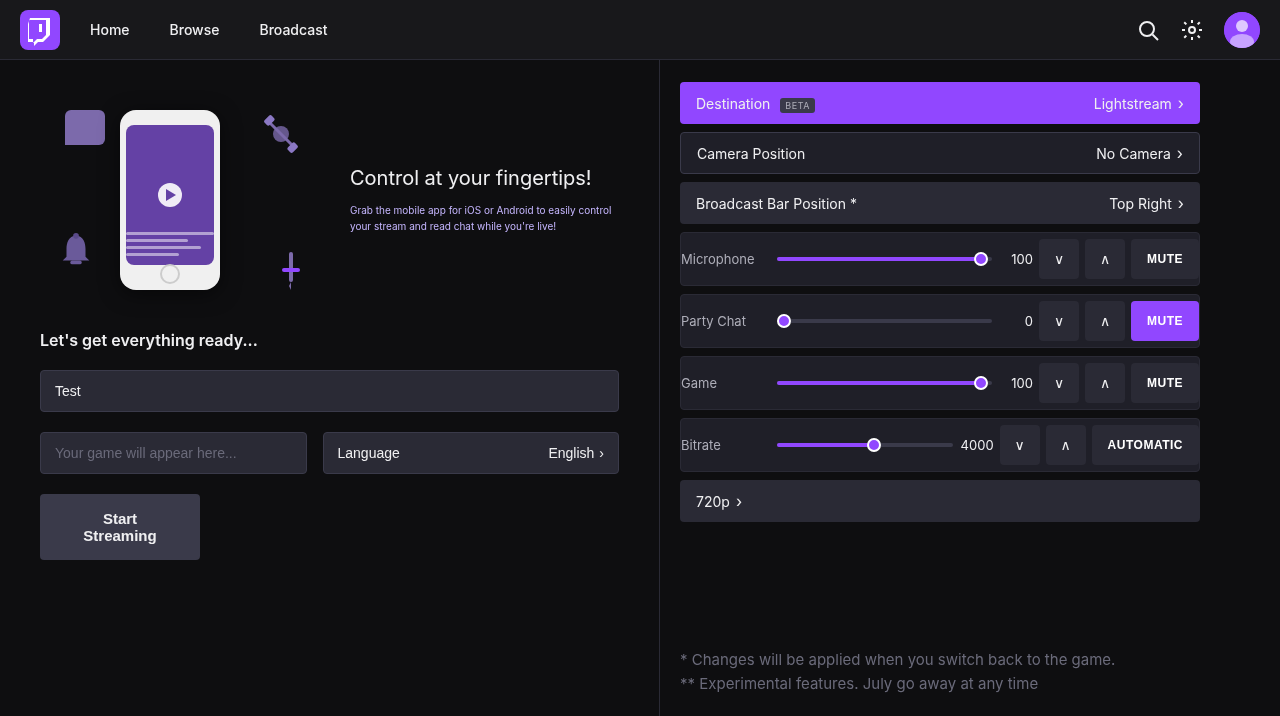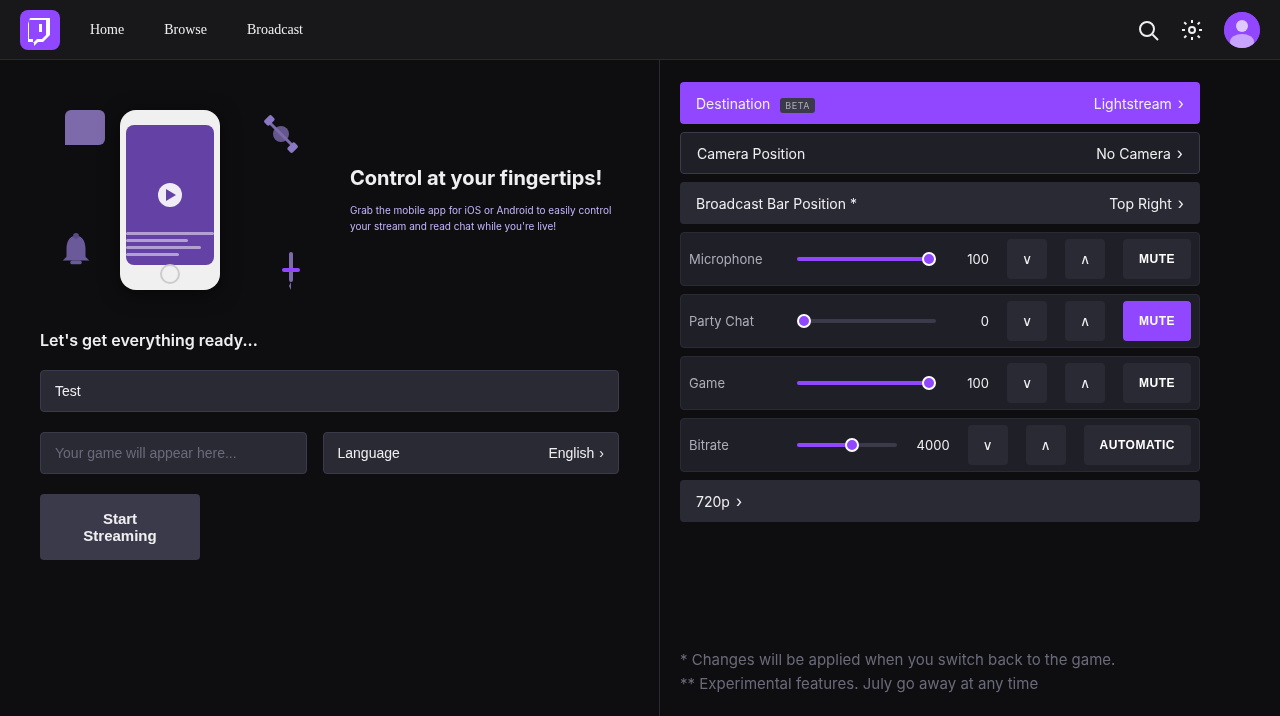--- a/index.html
+++ b/index.html
@@ -25,21 +25,20 @@
     .navbar-logo {
       width: 40px;
       height: 40px;
       margin-right: 30px;
       flex-shrink: 0;
     }
     .nav-links {
       display: flex;
       gap: 40px;
       flex: 1;
-      font-family: Liberation Serif, serif;
     }
     .nav-link {
       color: #efeff1;
       font-size: 14px;
       font-weight: 500;
       cursor: pointer;
       text-decoration: none;
     }
     .nav-actions {
       display: flex;
@@ -185,21 +184,21 @@
     .deco-sword {
       position: absolute;
       bottom: 10px;
       right: 15px;
       width: 28px;
       height: 40px;
     }
 
     .promo-text h2 {
       font-size: 20px;
-      font-weight: 700;
+      font-weight: 400;
       margin-bottom: 12px;
       color: #efeff1;
     }
     .promo-text p {
       font-size: 10px;
       color: #c4b5fd;
       line-height: 1.6;
     }
 
     .section-title {
@@ -307,25 +306,25 @@
     .setting-chevron {
       font-size: 16px;
       color: #efeff1;
     }
 
     
     .slider-row {
       background: #1f1f28;
       border: 1px solid #2a2a35;
       border-radius: 4px;
-      padding: 0 8px;
+      padding: 0 0;
       height: 54px;
       display: flex;
       align-items: center;
-      gap: 18px;
+      gap: 6px;
       margin: 2px 0;
     }
     .slider-label {
       font-size: 13px;
       color: #adadb8;
       min-width: 90px;
     }
     .slider-track {
       flex: 1;
       position: relative;

